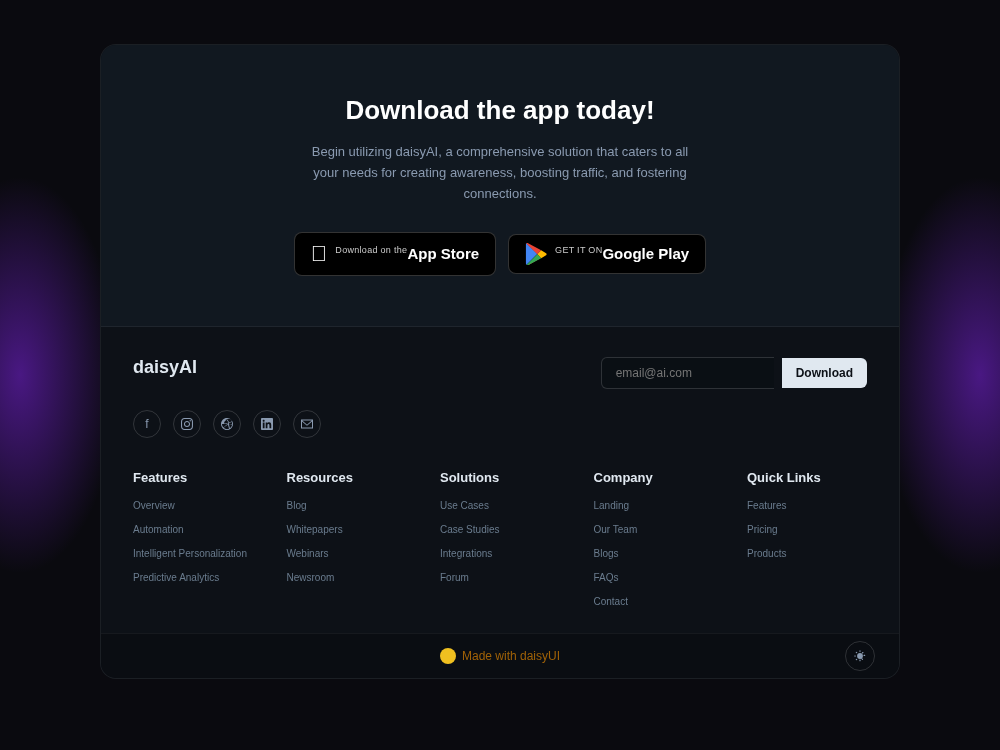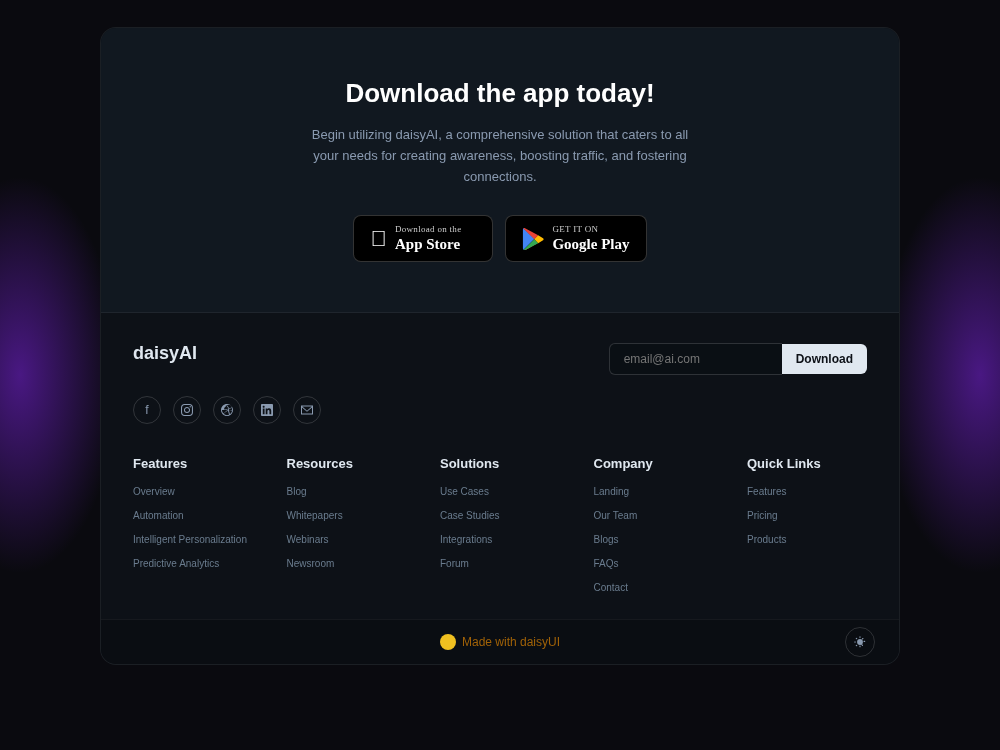--- a/index.html
+++ b/index.html
@@ -41,21 +41,21 @@
 
     .page-wrapper {
       position: relative;
       z-index: 1;
       width: 100%;
       height: 100%;
       display: flex;
       flex-direction: column;
       align-items: center;
       justify-content: flex-start;
-      padding-top: 27px;
+      padding-top: 44px;
     }
 
     
     .main-card {
       width: 800px;
       background: #0d1117;
       border-radius: 16px;
       overflow: hidden;
       border: 1px solid rgba(255,255,255,0.06);
     }
@@ -104,23 +104,22 @@
     }
 
     .store-btn-icon {
       font-size: 22px;
       color: #fff;
       flex-shrink: 0;
     }
 
     .store-btn-text {
       display: flex;
-      flex-direction: column;
+      flex-direction: row;
       align-items: flex-start;
-      font-family: Liberation Serif, serif;
     }
 
     .store-btn-top {
       color: #ccc;
       font-size: 9px;
       line-height: 1.2;
       font-weight: 400;
       letter-spacing: 0.3px;
     }
 
@@ -202,20 +201,21 @@
 
     .download-btn {
       background: #e0e8f0;
       color: #0d1117;
       border: none;
       border-radius: 0 6px 6px 0;
       padding: 8px 14px;
       font-size: 12px;
       font-weight: 600;
       cursor: pointer;
+      margin-left: 8px;
     }
 
     
     .footer-columns {
       display: flex;
       gap: 0;
       justify-content: space-between;
       padding-top: 4px;
     }
 

